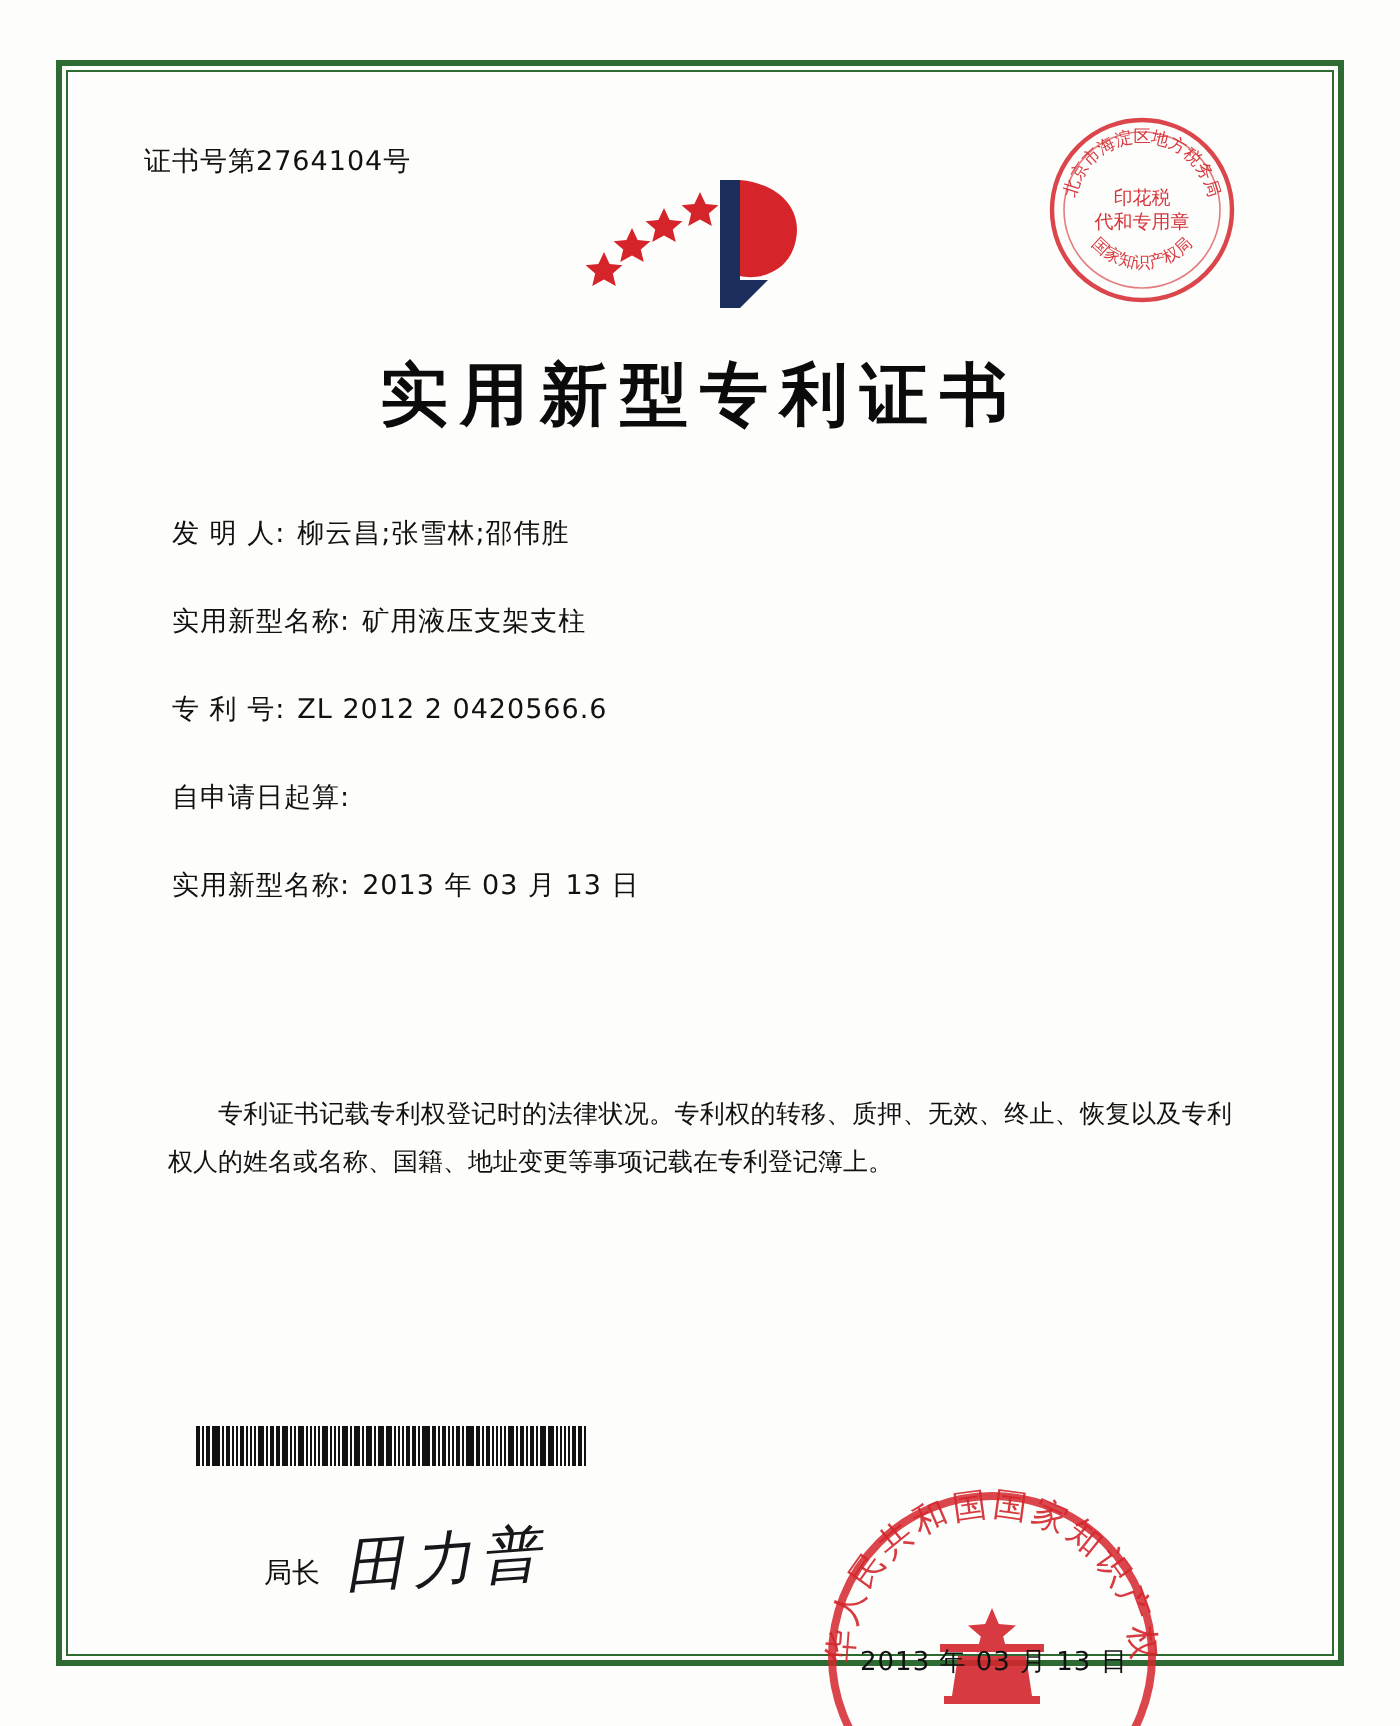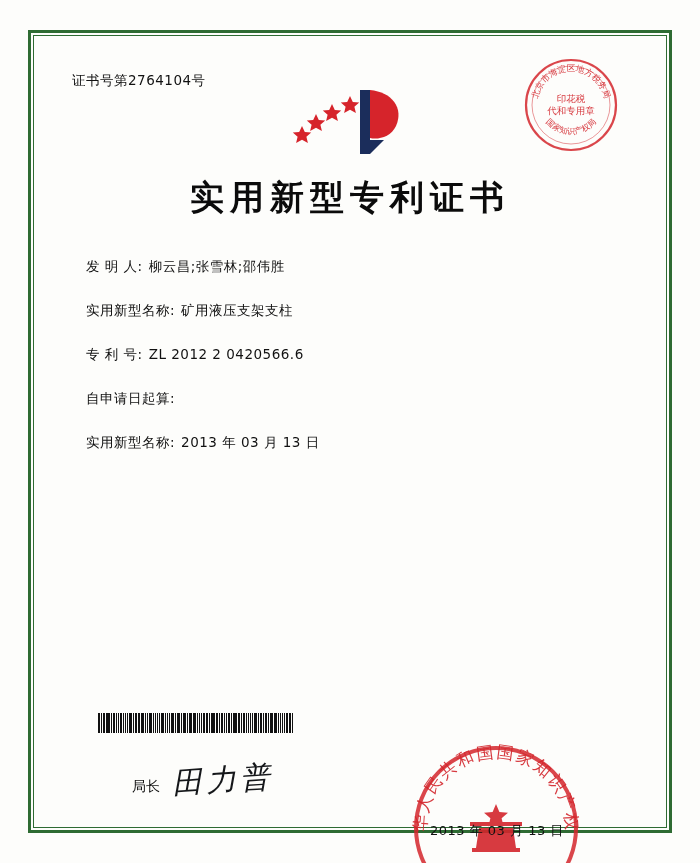--- a/index.html
+++ b/index.html
@@ -231,20 +231,21 @@
     <div class="field-row">
       <span class="field-label">自申请日起算:</span>
     </div>
     <div class="field-row">
       <span class="field-label">实用新型名称:</span>
       <span class="field-value">2013 年 03 月 13 日</span>
     </div>
   </div>
 
   <div class="paragraphs">
+    <p>专利证书记载专利权登记时的法律状况。专利权的转移、质押、无效、终止、恢复以及专利权人的姓名或名称、国籍、地址变更等事项记载在专利登记簿上。</p>
   </div>
 
   <div class="barcode">
       <i style="width: 3px;"></i>
       <i style="width: 1px;"></i>
       <i style="width: 2px;"></i>
       <i style="width: 1px;"></i>
       <i style="width: 4px;"></i>
       <i style="width: 1px;"></i>
       <i style="width: 2px;"></i>

